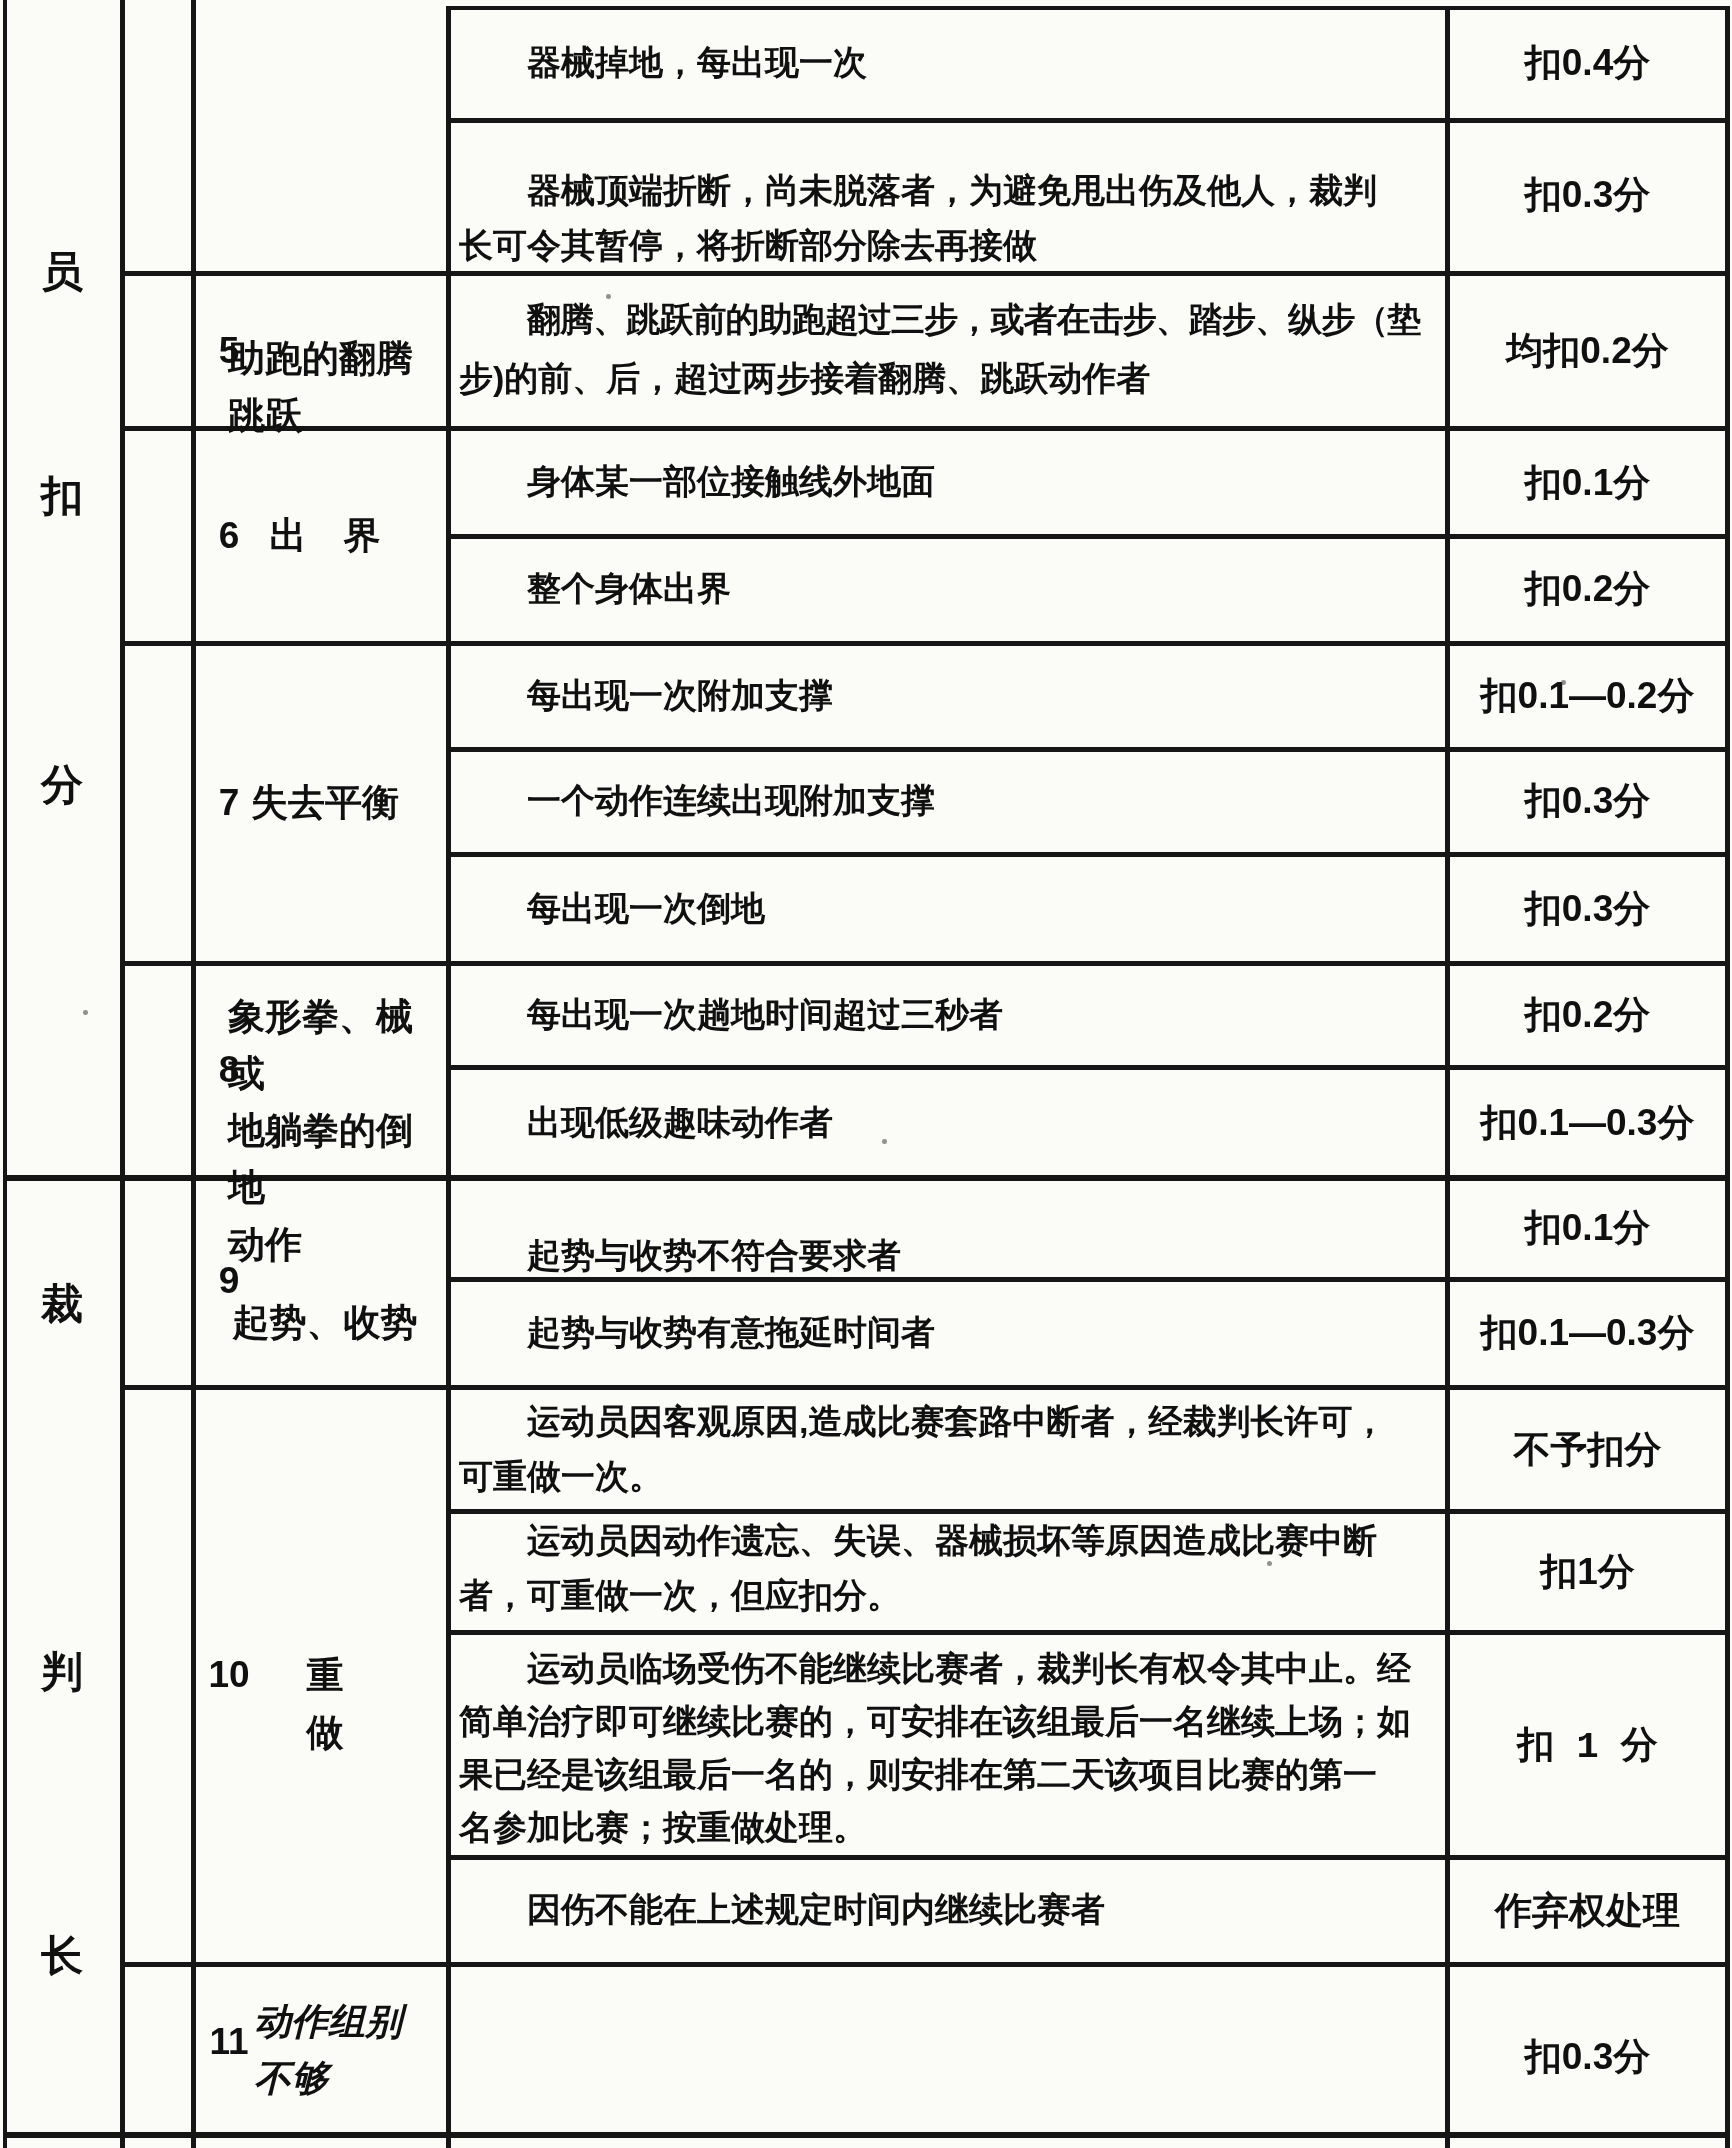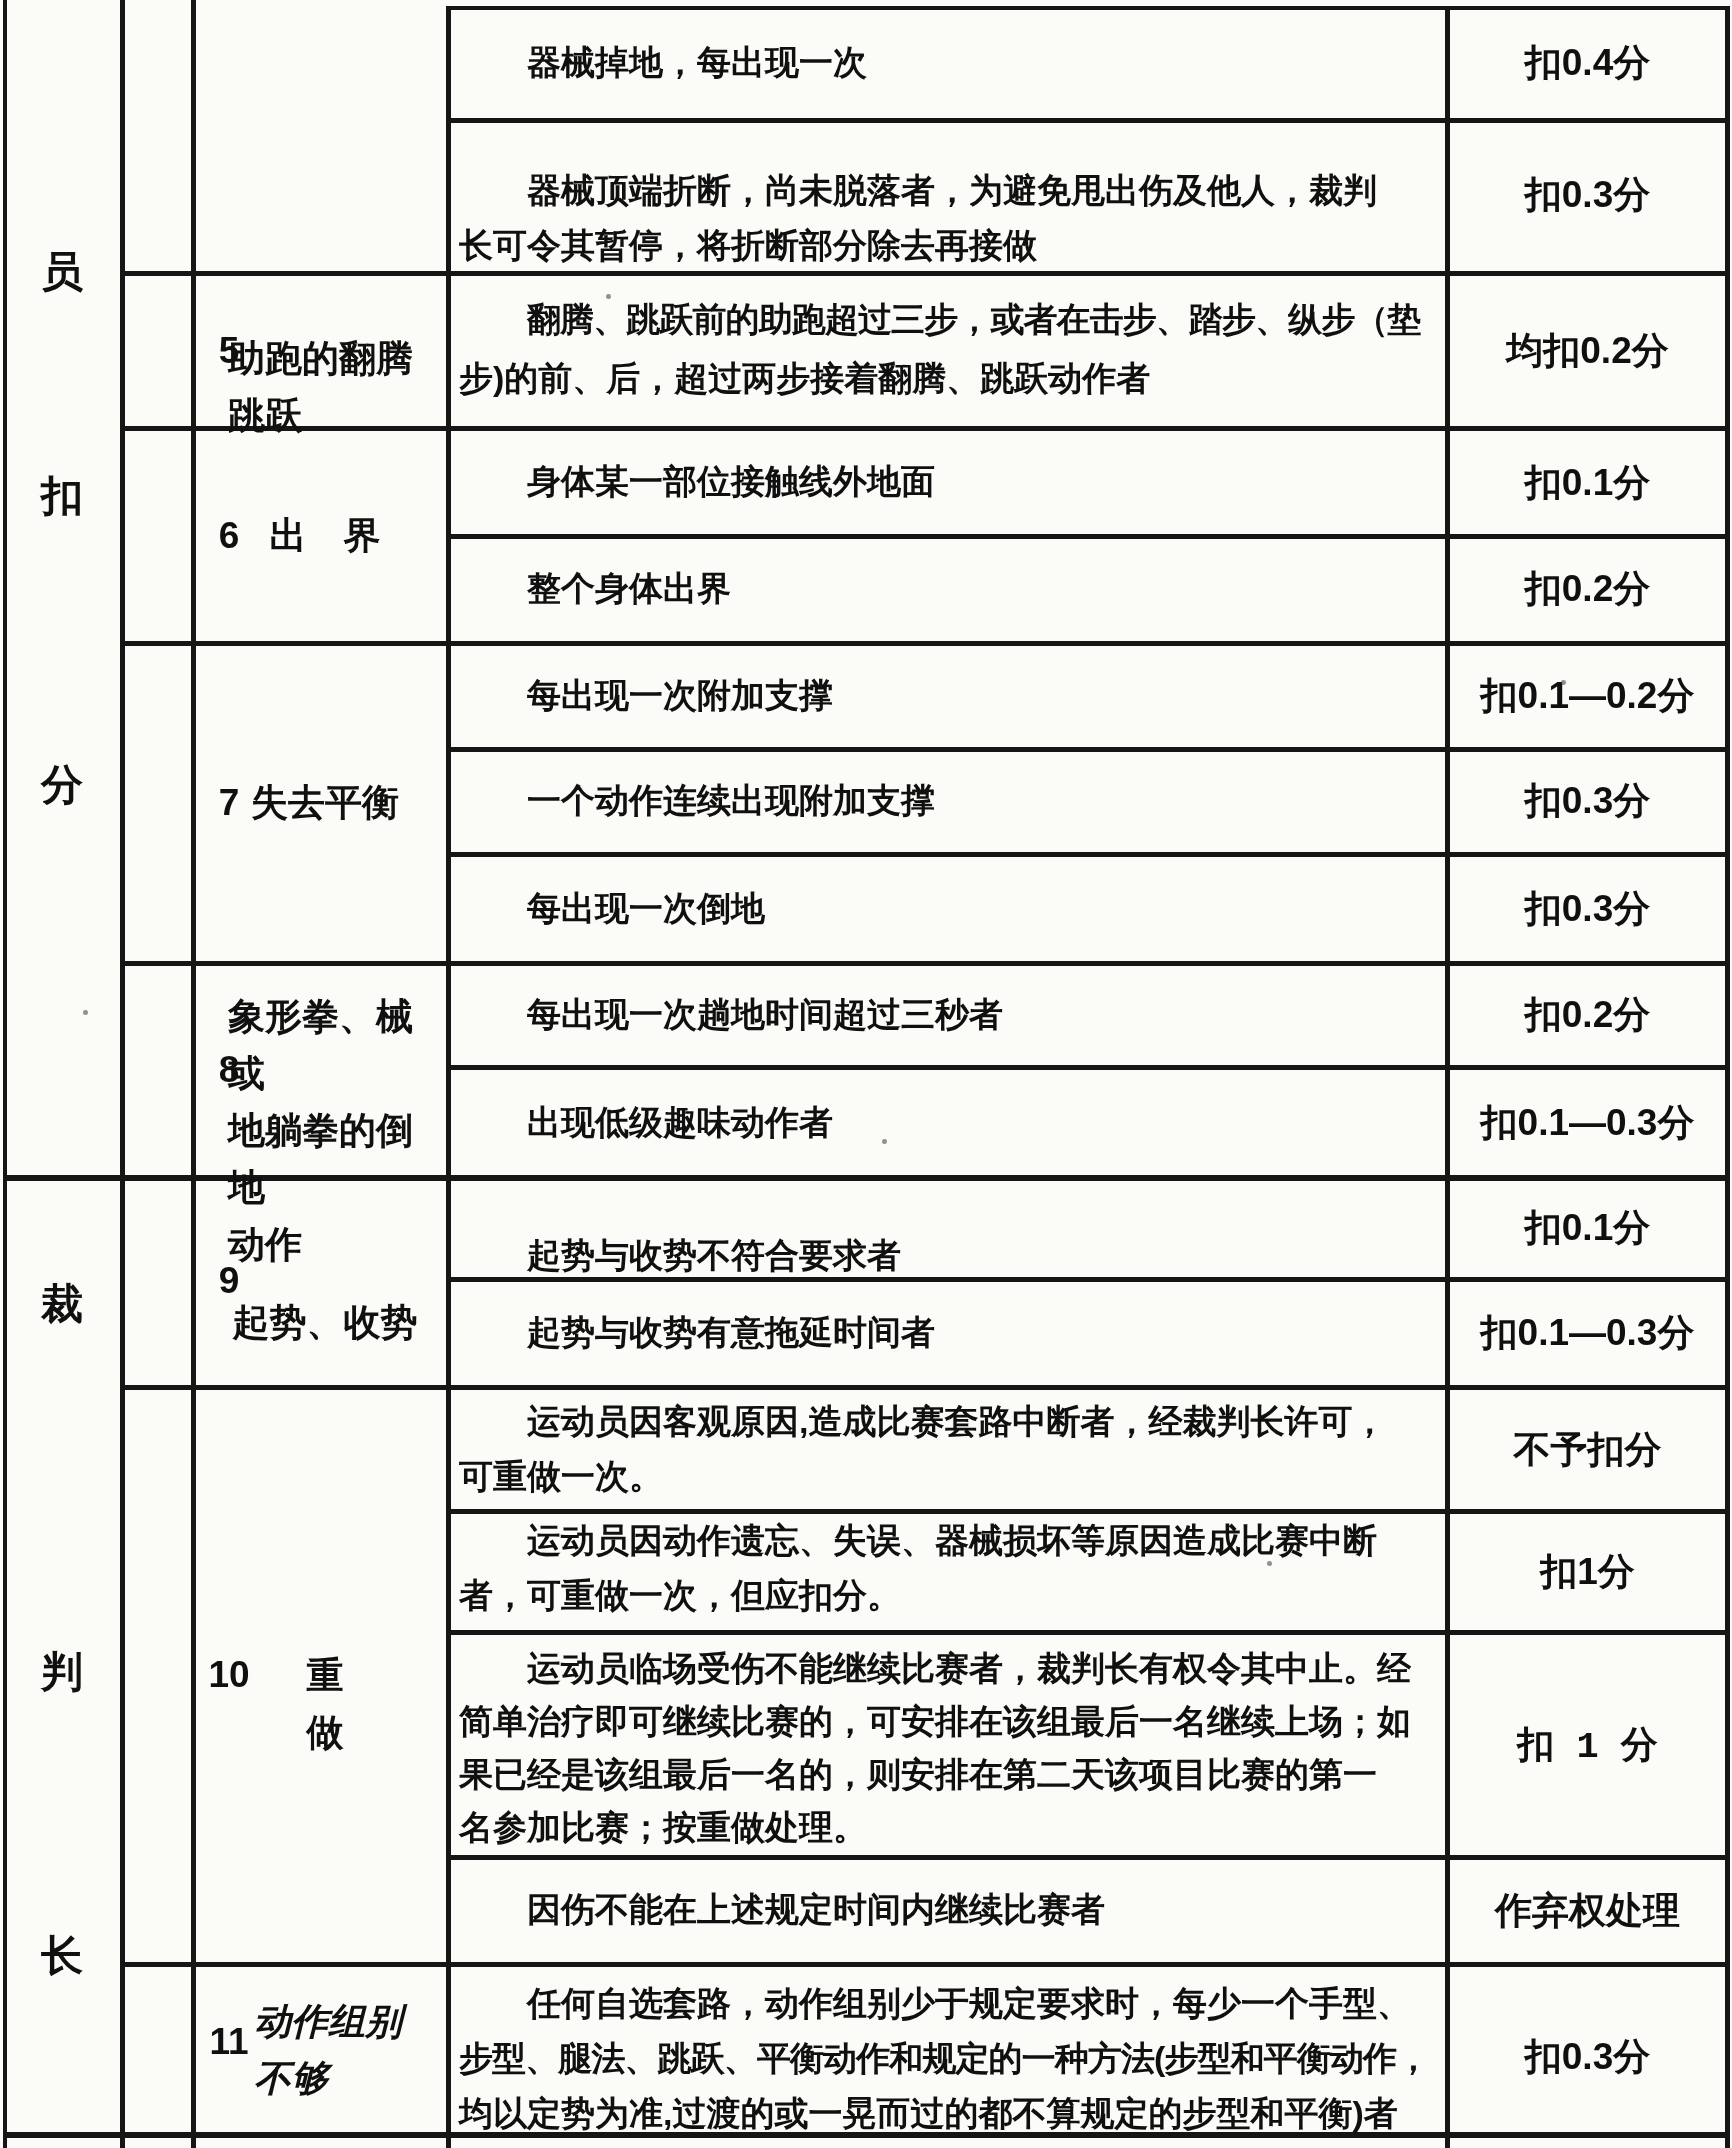--- a/index.html
+++ b/index.html
@@ -151,25 +151,20 @@
   </div>
   <div class="desc" style="top:1883px;">
     <div class="ln ind">因伤不能在上述规定时间内继续比赛者</div>
   </div>
   <div class="desc" style="top:1642px;">
     <div class="ln ind">运动员临场受伤不能继续比赛者，裁判长有权令其中止。经</div>
     <div class="ln">简单治疗即可继续比赛的，可安排在该组最后一名继续上场；如</div>
     <div class="ln">果已经是该组最后一名的，则安排在第二天该项目比赛的第一</div>
     <div class="ln">名参加比赛；按重做处理。</div>
   </div>
-  <div class="desc" style="top:1976px; line-height:55px;">
-    <div class="ln ind">任何自选套路，动作组别少于规定要求时，每少一个手型、</div>
-    <div class="ln tight">步型、腿法、跳跃、平衡动作和规定的一种方法(步型和平衡动作，</div>
-    <div class="ln">均以定势为准,过渡的或一晃而过的都不算规定的步型和平衡)者</div>
-  </div>
 
   <div class="ded" style="top:35px;">扣0.4分</div>
   <div class="ded" style="top:167px;">扣0.3分</div>
   <div class="ded" style="top:323px;">均扣0.2分</div>
   <div class="ded" style="top:455px;">扣0.1分</div>
   <div class="ded" style="top:561px;">扣0.2分</div>
   <div class="ded" style="top:668px;">扣0.1—0.2分</div>
   <div class="ded" style="top:773px;">扣0.3分</div>
   <div class="ded" style="top:881px;">扣0.3分</div>
   <div class="ded" style="top:987px;">扣0.2分</div>

